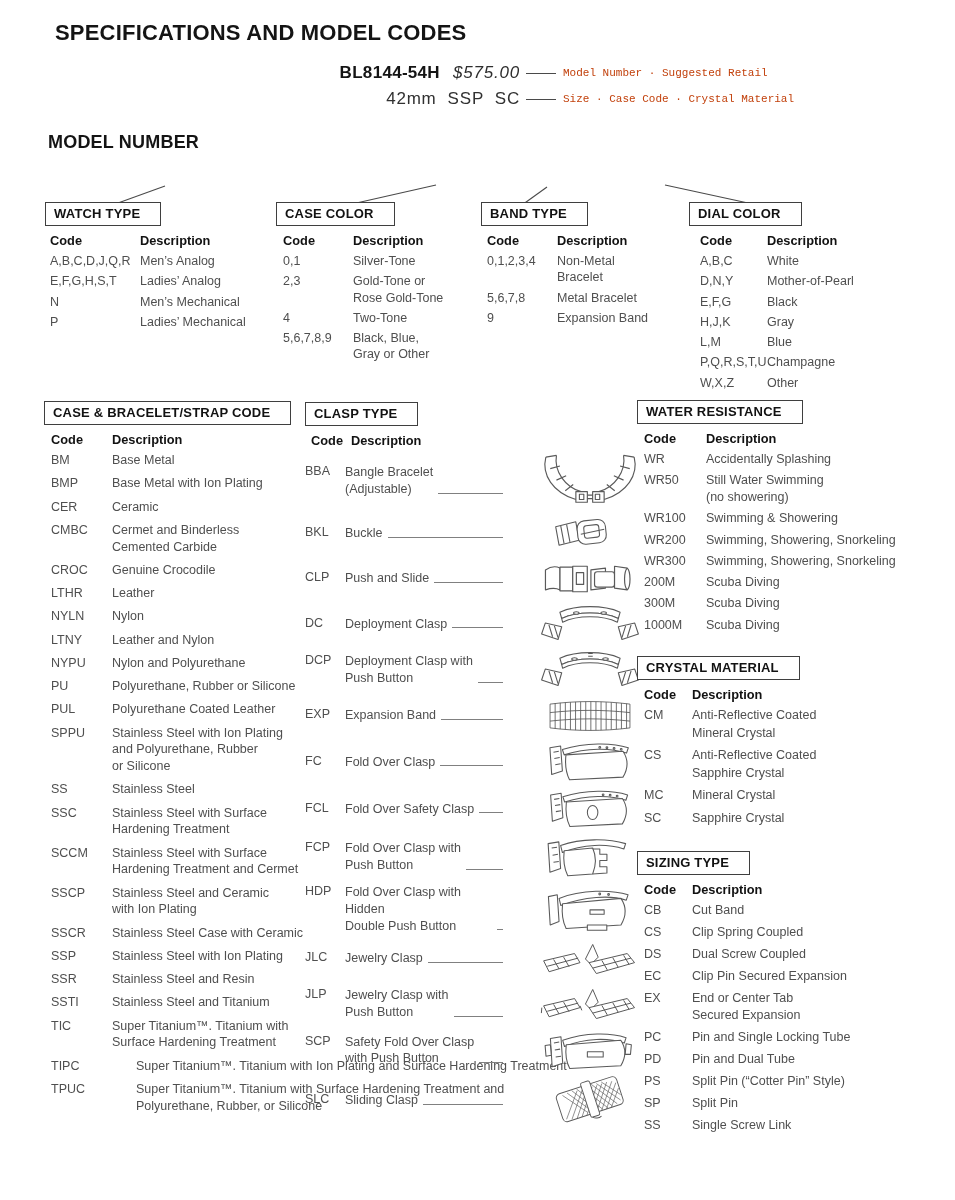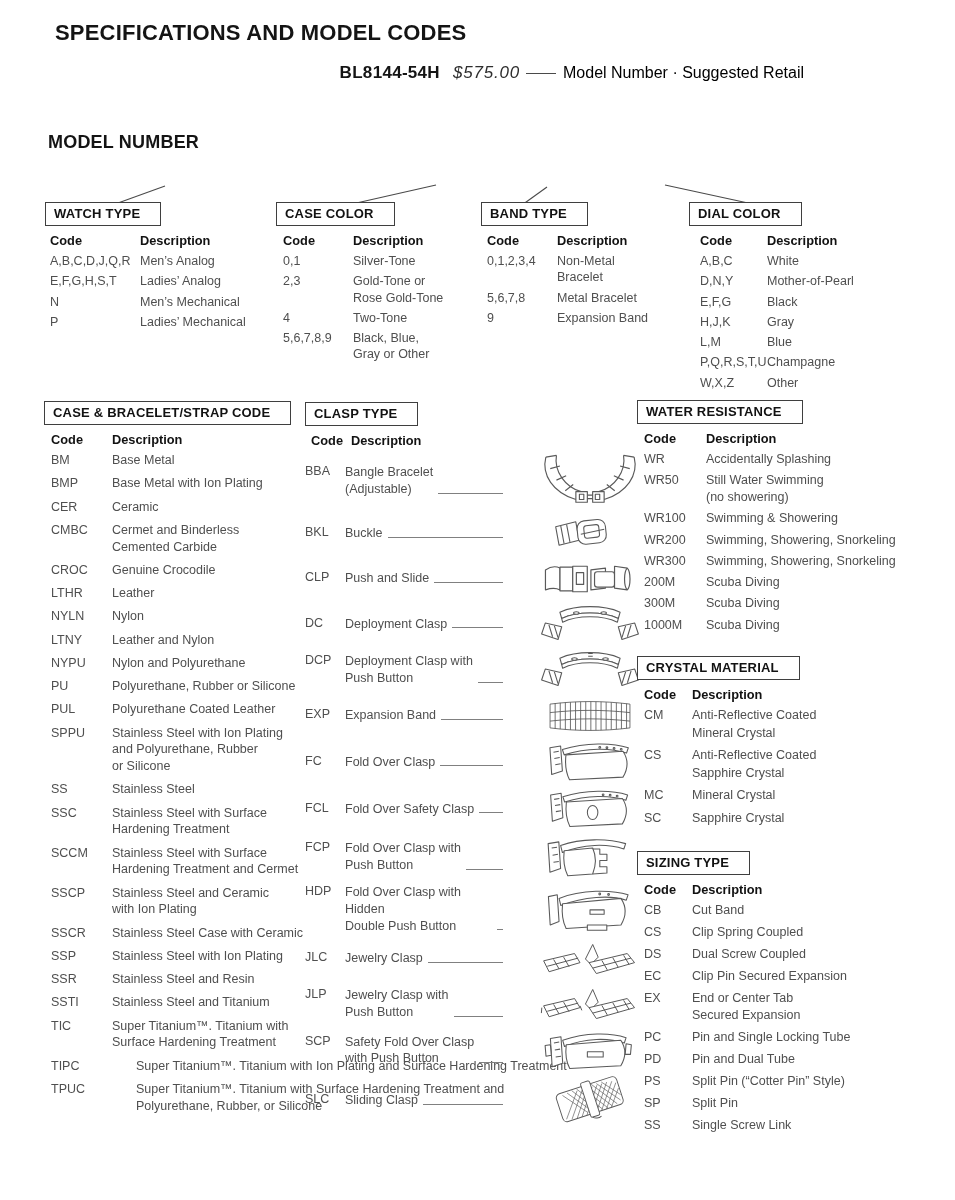--- a/index.html
+++ b/index.html
@@ -7,21 +7,21 @@
         font-family:"Liberation Sans",sans-serif;color:#4f4f4f;}
   h1.title{position:absolute;left:55px;top:20px;margin:0;font-size:22px;font-weight:800;
            letter-spacing:.2px;color:#141414;}
   
   .spec-summary{position:absolute;left:228px;top:60px;}
   .spec-line{display:flex;align-items:center;height:26px;}
   .spec-codes{width:292px;text-align:right;white-space:pre;font-size:17px;color:#303030;letter-spacing:.8px;}
   .spec-model{font-weight:800;color:#141414;letter-spacing:.3px;}
   .spec-price{font-style:italic;margin-left:13px;color:#2e2e2e;}
   .leader-dash{width:30px;height:0;border-top:1.6px solid #4a4a4a;margin:0 7px 0 6px;flex:none;}
-  .spec-label{font-size:16px;color:#000000;white-space:nowrap;}
+  .spec-label{font-size:11px;color:#c2410c;white-space:nowrap;font-family:Liberation Mono, monospace;}
   
   h2.mn-heading{position:absolute;left:48px;top:132px;margin:0;font-size:18px;font-weight:800;color:#141414;letter-spacing:.2px;}
   .char-row{position:absolute;left:142px;top:158px;display:flex;}
   .mchar{width:54.5px;text-align:center;font-size:20px;color:#4a4a4a;font-weight:400;}
   .mchar.bold{font-weight:800;color:#101010;}
   svg.connectors{position:absolute;left:0;top:150px;pointer-events:none;}
   svg.connectors line{stroke:#4a4a4a;stroke-width:1.1;}
   
   .tbl{position:absolute;font-size:12.5px;}
   .boxed-title{display:inline-block;border:1.4px solid #3f3f3f;padding:3px 20px 4px 8px;
@@ -75,20 +75,25 @@
 <div class="page">
 
   <h1 class="title">SPECIFICATIONS AND MODEL CODES</h1>
 
   <div class="spec-summary">
     <div class="spec-line">
       <div class="spec-codes"><span class="spec-model">BL8144-54H</span><span class="spec-price">$575.00</span></div>
       <span class="leader-dash"></span>
       <div class="spec-label">Model Number · Suggested Retail</div>
     </div>
+    <div class="spec-line">
+      <div class="spec-codes">42mm  SSP  SC</div>
+      <span class="leader-dash"></span>
+      <div class="spec-label">Size · Case Code · Crystal Material</div>
+    </div>
   </div>
 
   <h2 class="mn-heading">MODEL NUMBER</h2>
 
   <div class="char-row">
 
   <span class="mchar bold"></span>
       <span class="mchar"></span>
       <span class="mchar"></span>
       <span class="mchar"></span>

